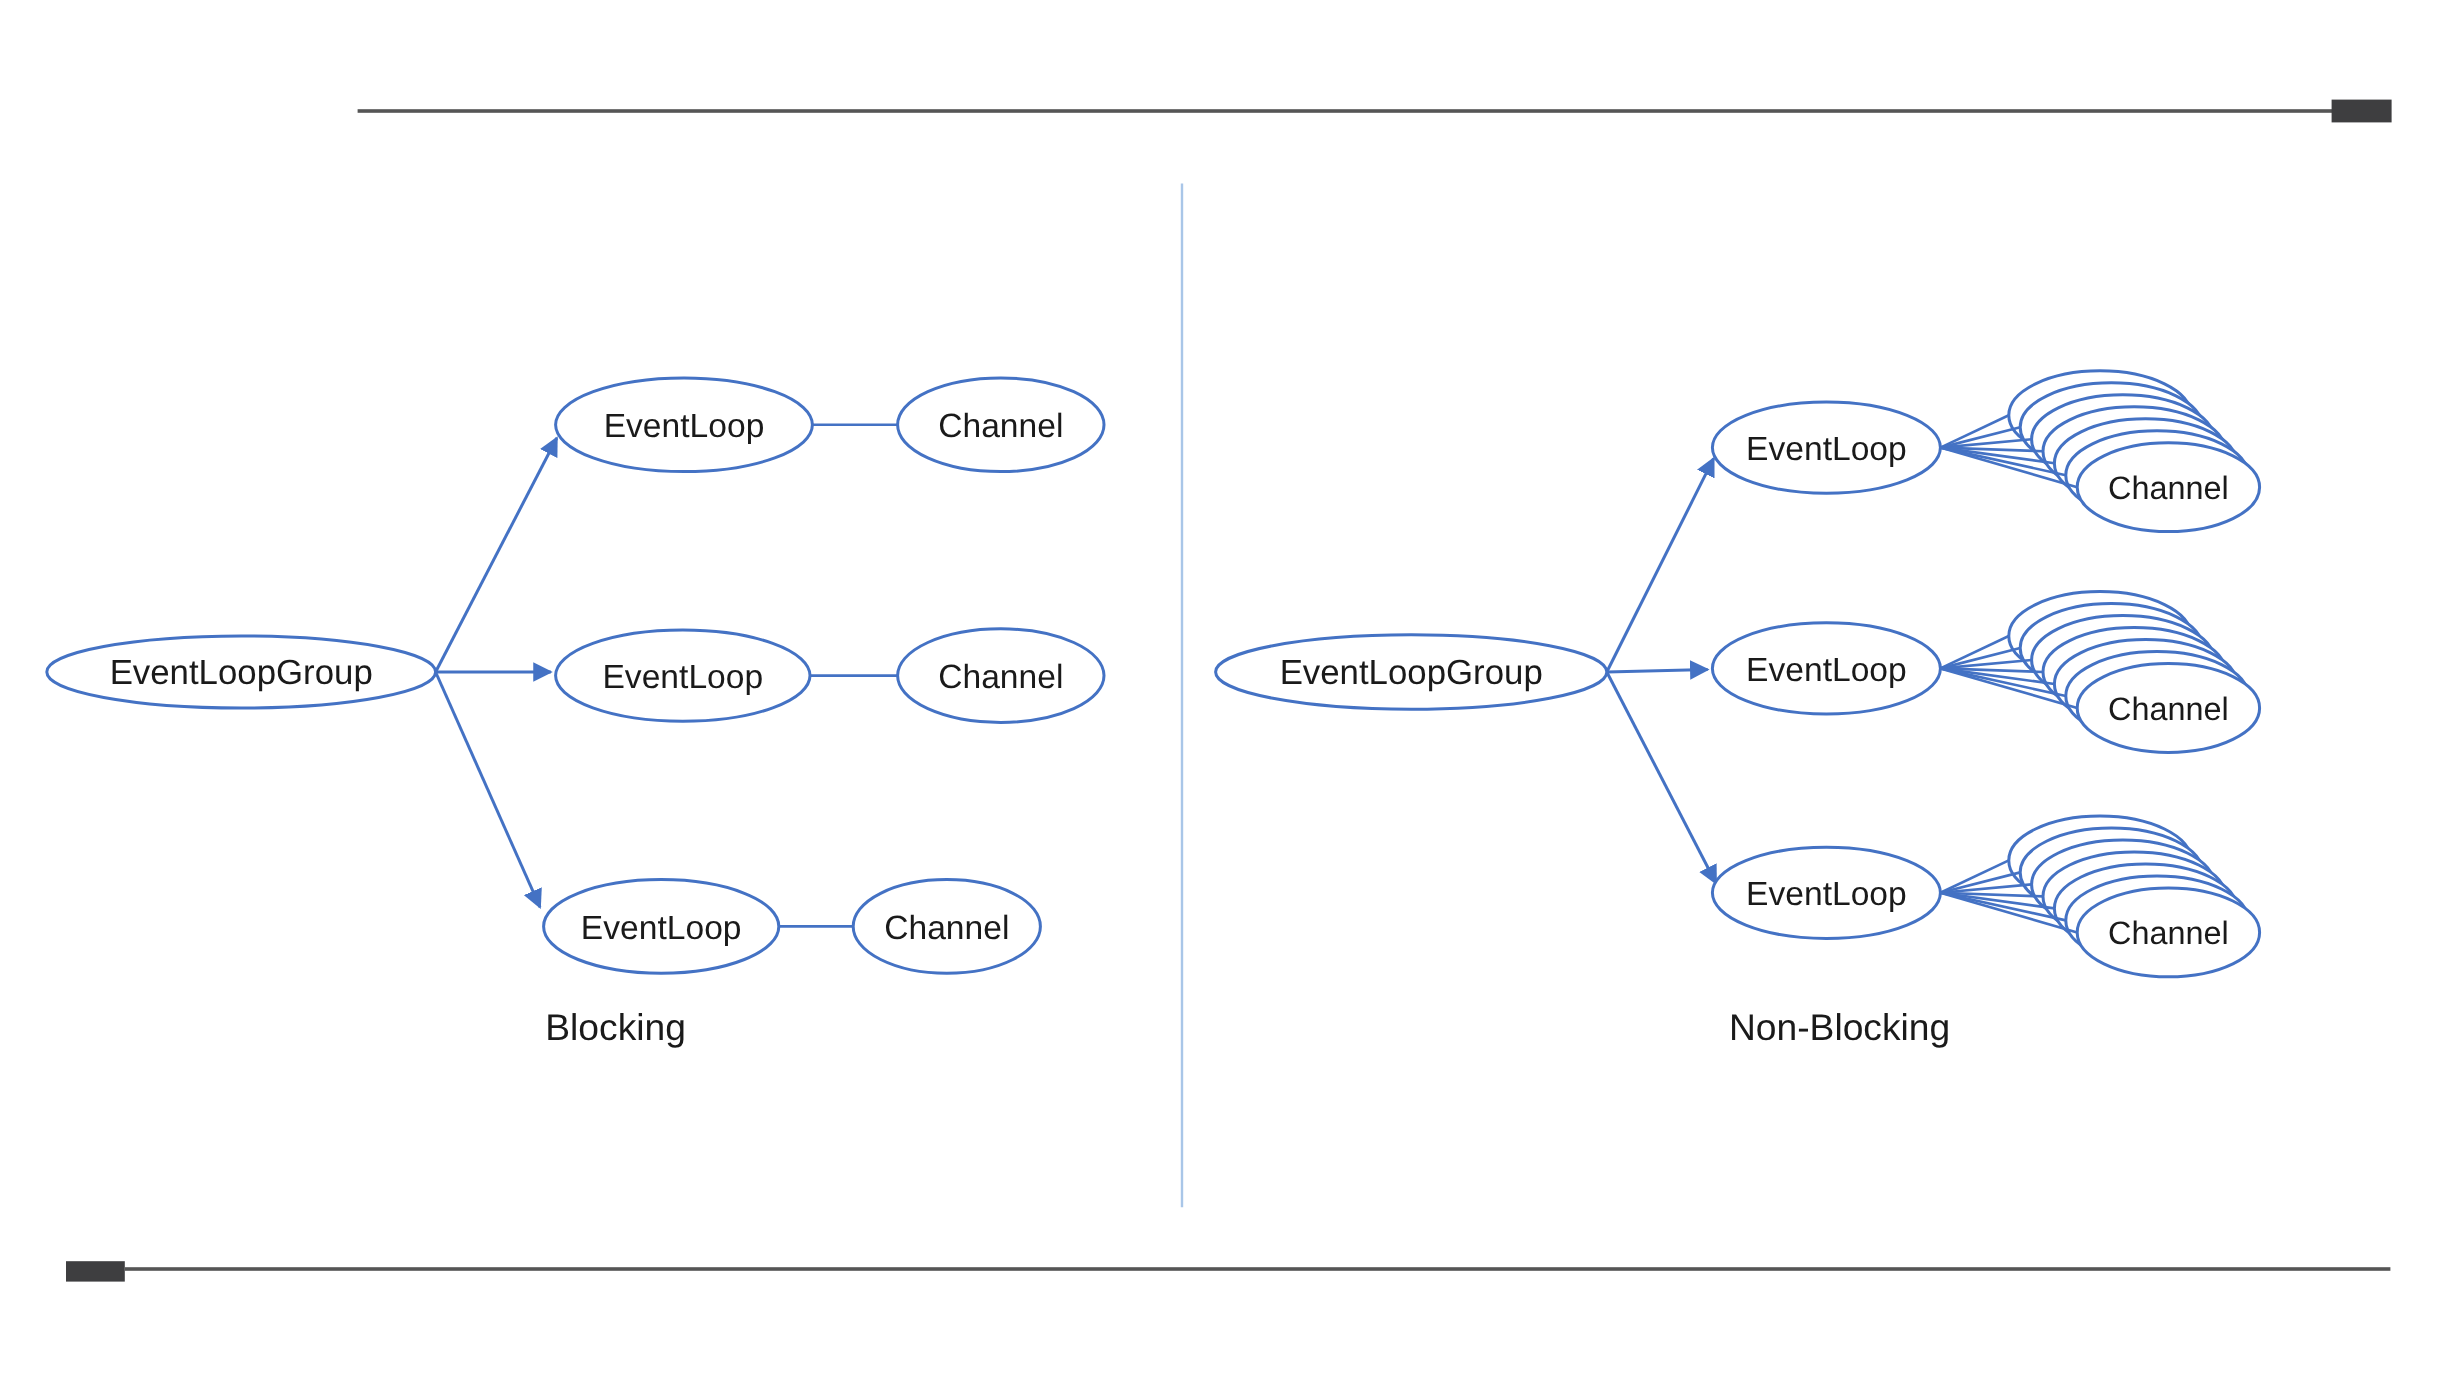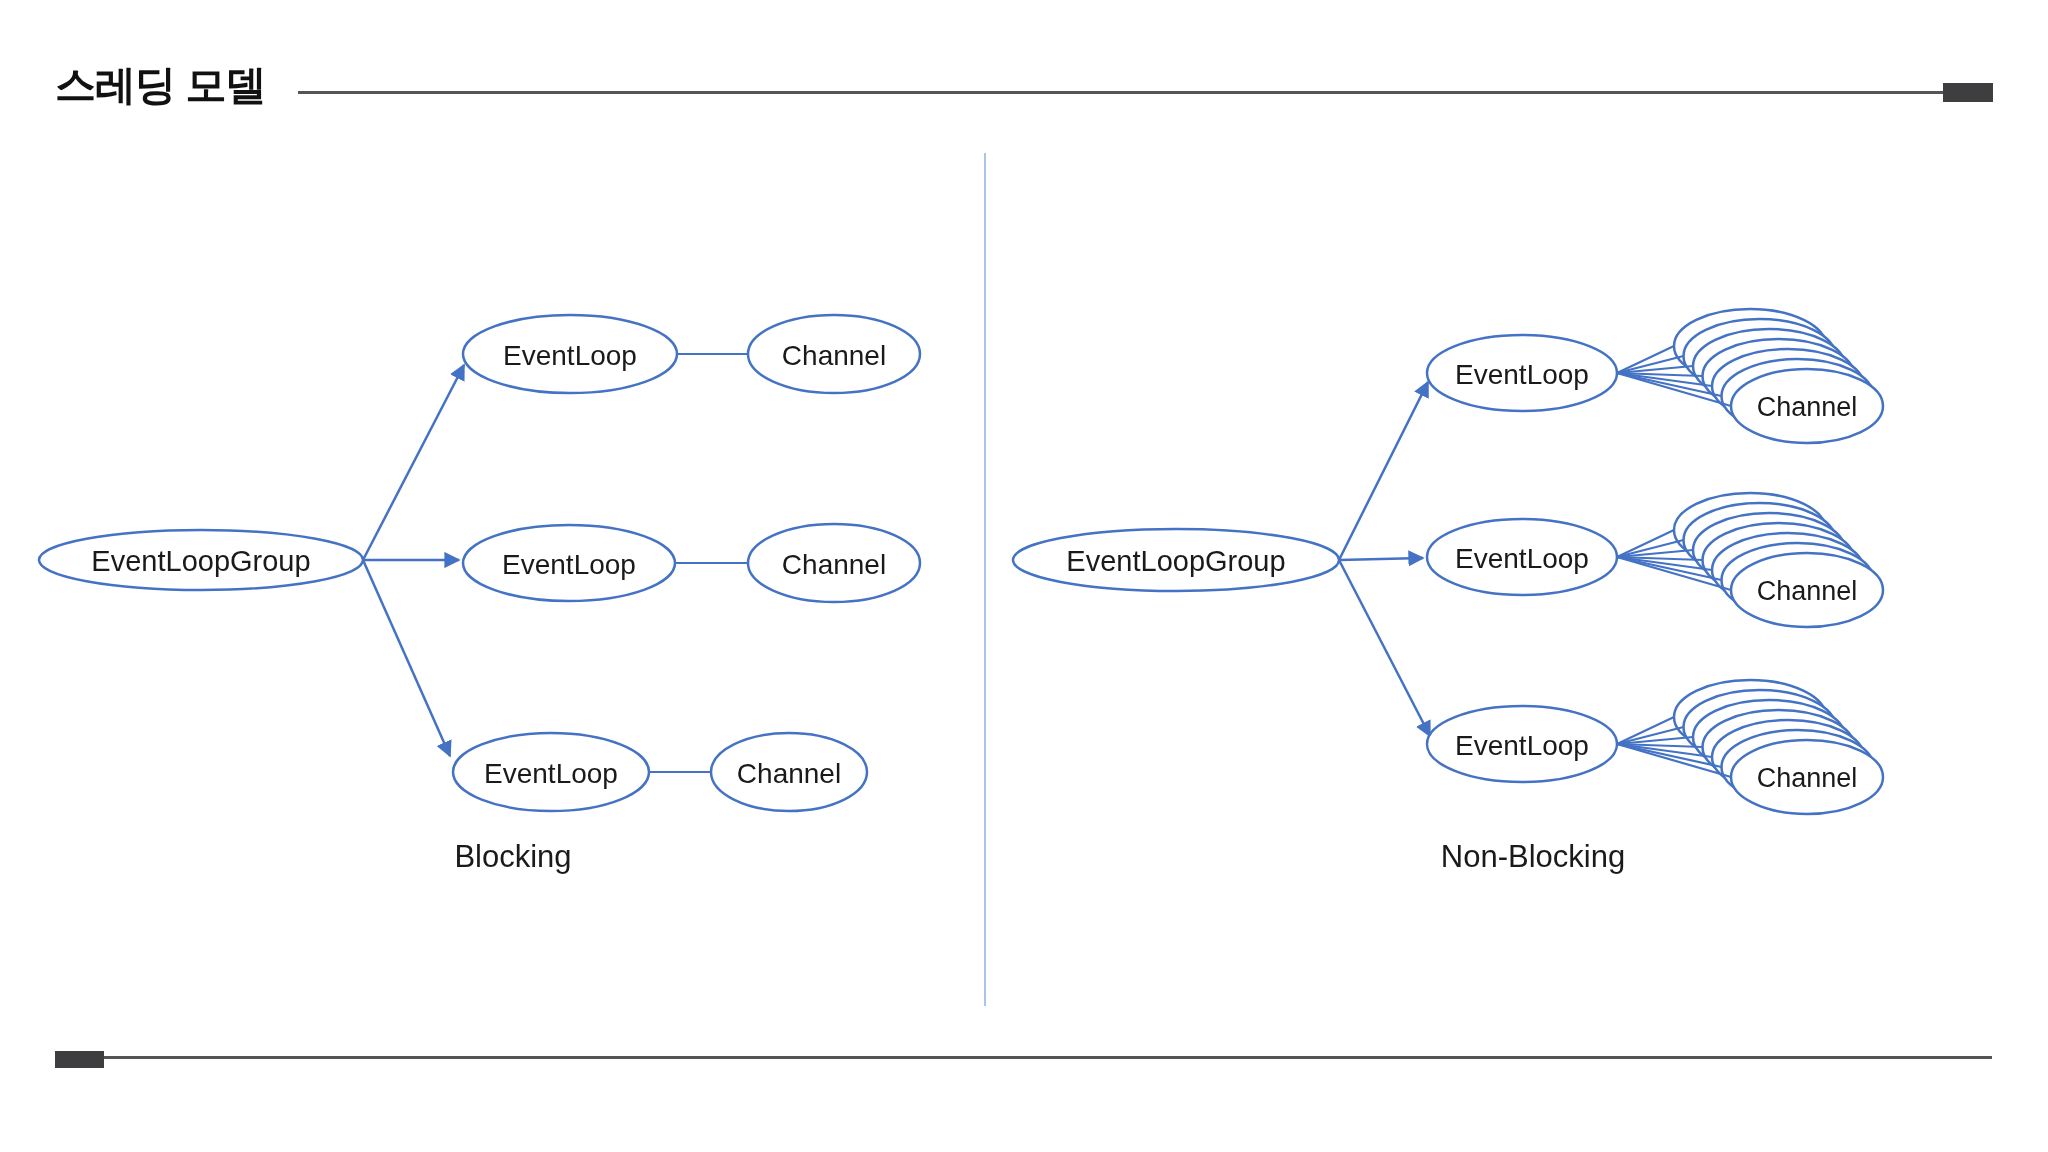--- a/index.html
+++ b/index.html
@@ -39,21 +39,20 @@
   .node-label{font-size:28px;}
   .group-label{font-size:29px;}
   .caption{font-size:31px;}
   .stack-label{font-size:27px;}
 </style>
 </head>
 <body>
 
 <div class="slide">
 
-  <div class="title">스레딩 모델</div>
   <div class="header-rule"></div>
   <div class="header-end-marker"></div>
 
   <svg class="diagram" width="2048" height="1152" viewBox="0 0 2048 1152">
     <defs>
       <marker id="arrow" viewBox="0 0 10 10" refX="9" refY="5" markerWidth="6.5" markerHeight="6.5" orient="auto-start-reverse">
         <path d="M0,0 L10,5 L0,10 z" fill="#4472C4"></path>
       </marker>
 
       <g id="channel-stack">

